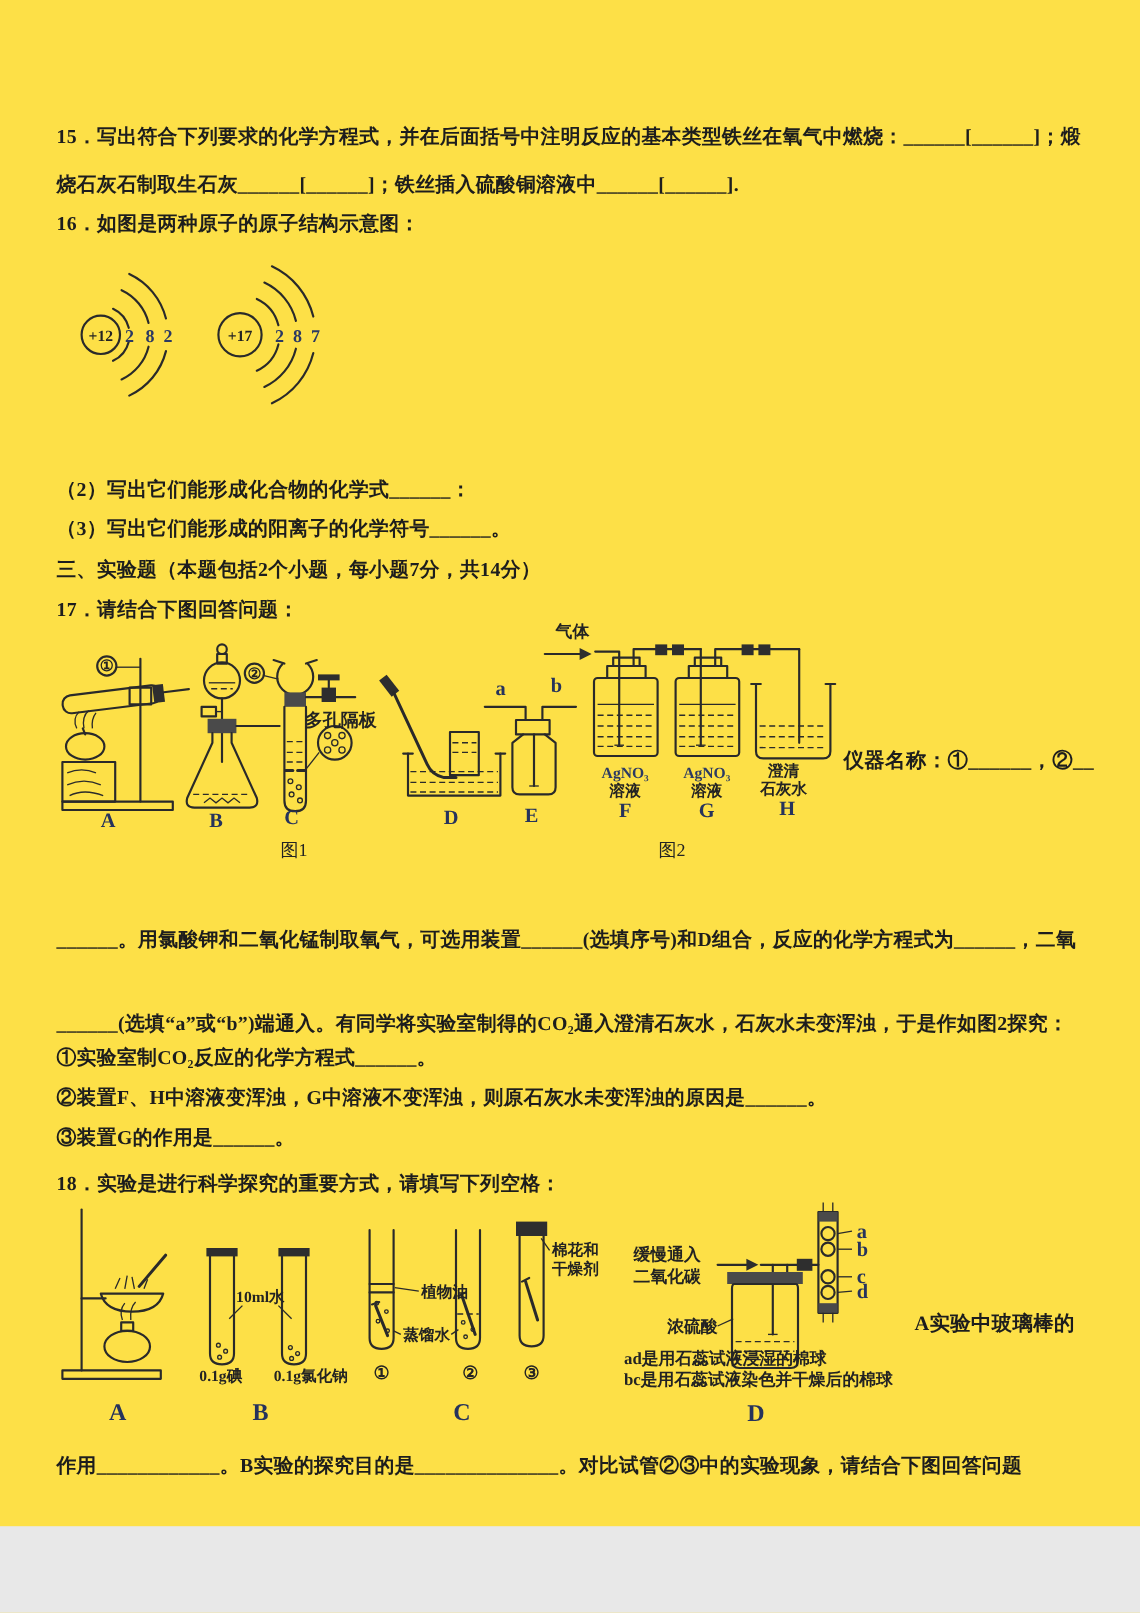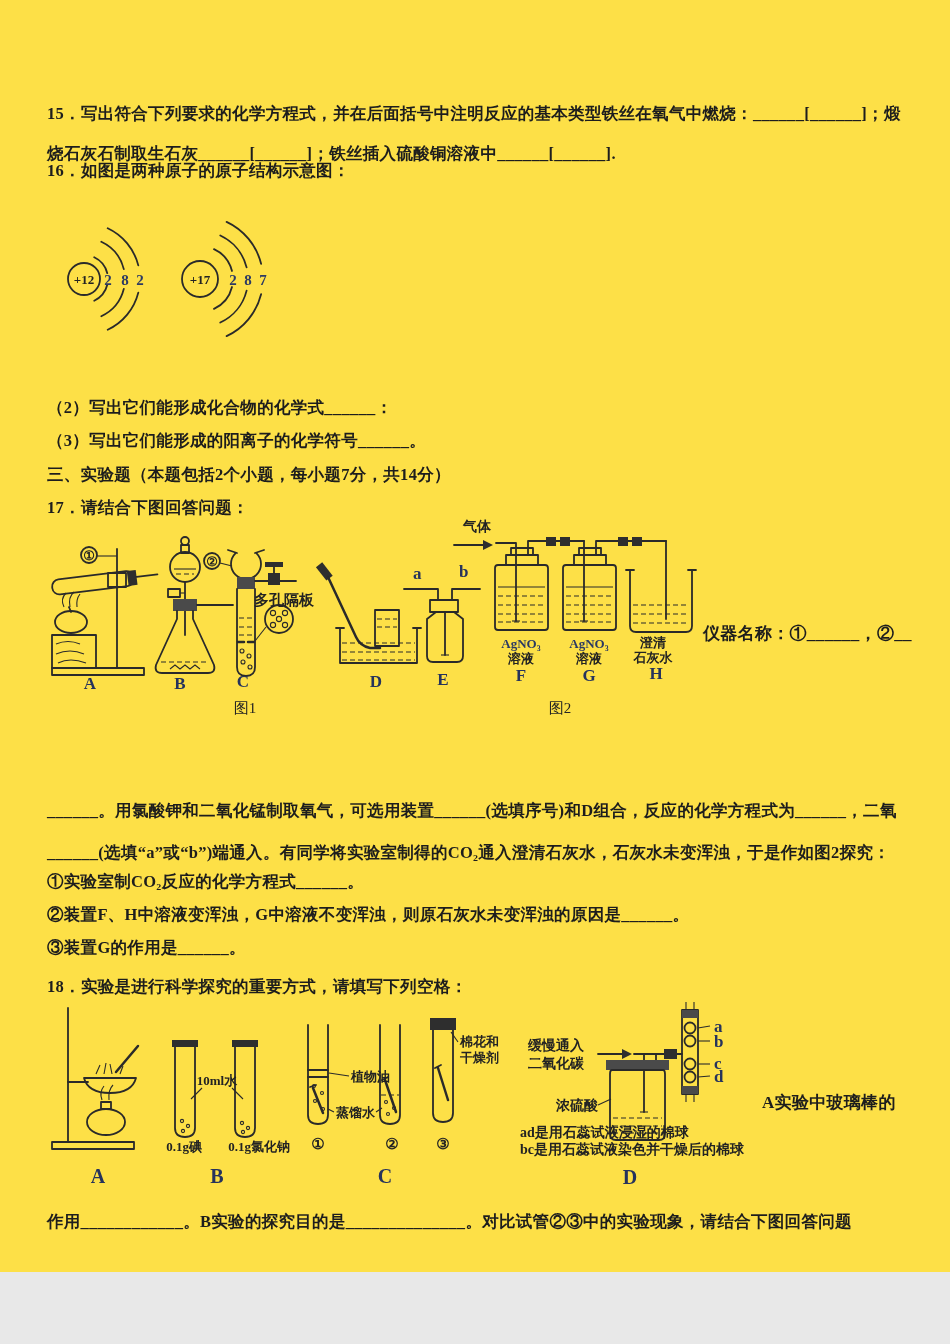--- a/index.html
+++ b/index.html
@@ -26,21 +26,21 @@
   svg .nuc{font-size:13px;}
 </style>
 </head>
 <body>
 
 <div class="page">
 
   <div class="tline" style="top:103px">15．写出符合下列要求的化学方程式，并在后面括号中注明反应的基本类型铁丝在氧气中燃烧：______[______]；煅</div>
   <div class="tline" style="top:143px">烧石灰石制取生石灰______[______]；铁丝插入硫酸铜溶液中______[______].</div>
 
-  <div class="tline" style="top:160px">16．如图是两种原子的原子结构示意图：</div>
+  <div class="tline" style="top:176px">16．如图是两种原子的原子结构示意图：</div>
 
   <svg class="fig" style="left:40px;top:215px" width="300" height="135" viewBox="0 0 300 135">
     <g>
       <circle class="s" cx="44" cy="64" r="16"></circle>
       <text class="nuc" x="44" y="69" text-anchor="middle">+12</text>
       <path class="s" d="M54.2 42.3 A24 24 0 0 1 67.3 58.2 M67.3 69.8 A24 24 0 0 1 54.2 85.7"></path>
       <path class="s" d="M61.3 26.8 A41 41 0 0 1 83.8 54.1 M83.8 73.9 A41 41 0 0 1 61.3 101.2"></path>
       <path class="s" d="M67.7 13.3 A56 56 0 0 1 98.3 50.4 M98.3 77.6 A56 56 0 0 1 67.7 114.7"></path>
       <text class="shellnum" x="68" y="70" text-anchor="middle">2</text>
       <text class="shellnum" x="85" y="70" text-anchor="middle">8</text>
@@ -217,21 +217,21 @@
       <text class="cjk13" x="613" y="147" text-anchor="middle">石灰水</text>
       <text class="let" x="481" y="166" text-anchor="middle">F</text>
       <text class="let" x="549" y="166" text-anchor="middle">G</text>
       <text class="let" x="616" y="164" text-anchor="middle">H</text>
       <text class="cap" x="520" y="198" text-anchor="middle">图2</text>
     </g>
   </svg>
 
   <div class="tline" style="left:703px;top:622px;font-size:17px">仪器名称：①______，②__</div>
 
-  <div class="tline" style="top:800px">______。用氯酸钾和二氧化锰制取氧气，可选用装置______(选填序号)和D组合，反应的化学方程式为______，二氧</div>
+  <div class="tline" style="top:772px">______。用氯酸钾和二氧化锰制取氧气，可选用装置______(选填序号)和D组合，反应的化学方程式为______，二氧</div>
   <div class="tline" style="top:842px">______(选填“a”或“b”)端通入。有同学将实验室制得的CO₂通入澄清石灰水，石灰水未变浑浊，于是作如图2探究：</div>
   <div class="tline" style="top:904px">②装置F、H中溶液变浑浊，G中溶液不变浑浊，则原石灰水未变浑浊的原因是______。</div>
   <div class="tline" style="top:871px">①实验室制CO₂反应的化学方程式______。</div>
   <div class="tline" style="top:937px">③装置G的作用是______。</div>
 
   <div class="tline" style="top:976px">18．实验是进行科学探究的重要方式，请填写下列空格：</div>
 
   <svg class="fig" style="left:40px;top:1000px" width="905" height="210" viewBox="0 0 905 210">
 
     <g>

